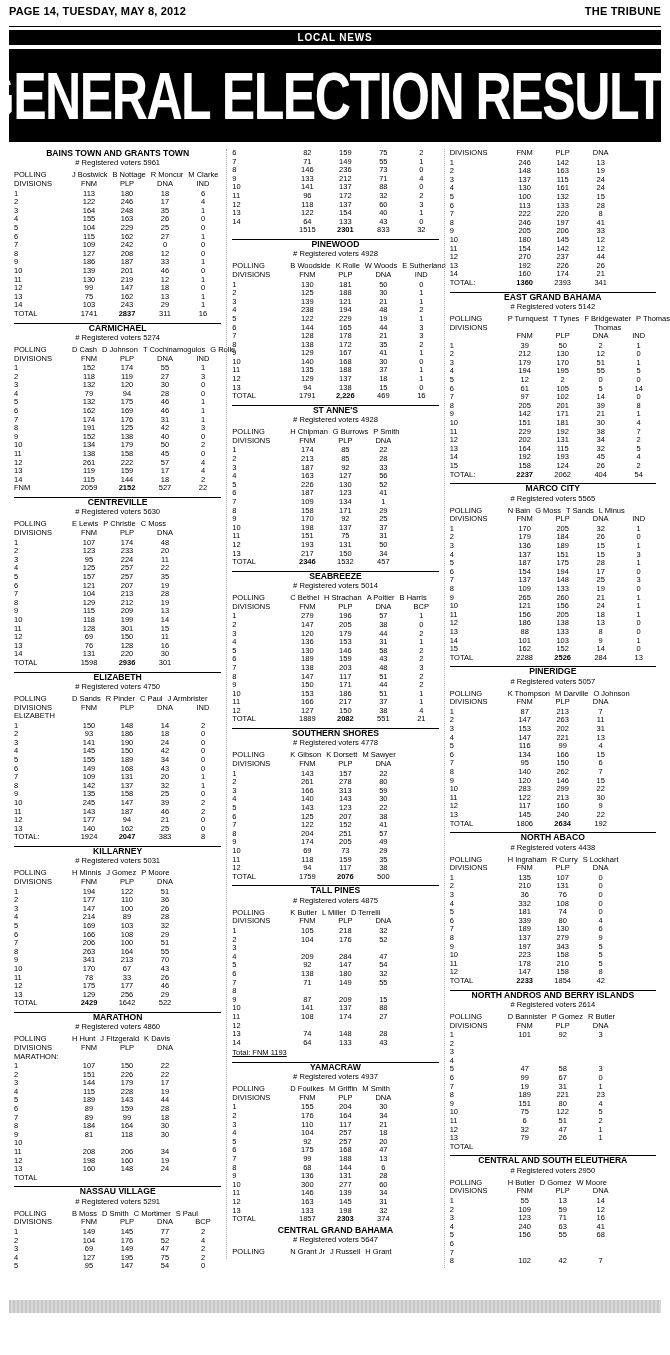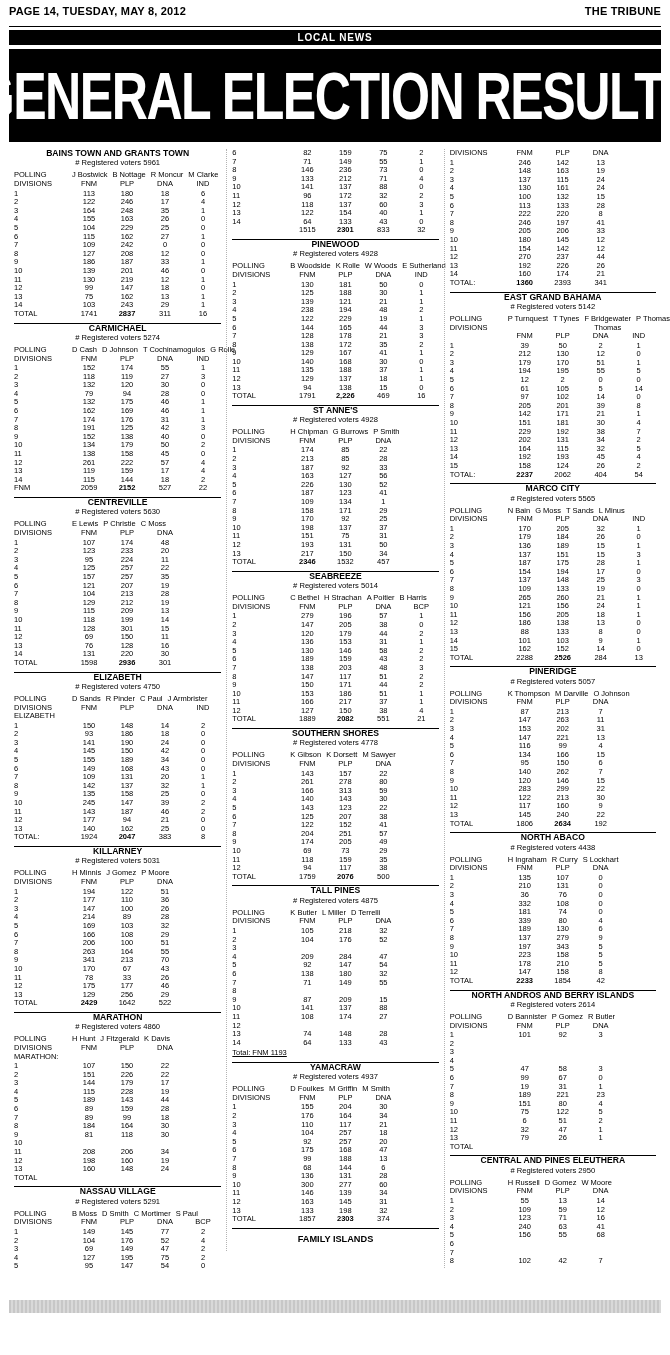--- a/index.html
+++ b/index.html
@@ -1631,22 +1631,41 @@
           <div class="v">198</div>
           <div class="v">32</div>
         </div>
         <div class="row" style="--n: 3;">
           <div class="lab">TOTAL</div>
           <div class="v">1857</div>
           <div class="v b">2303</div>
           <div class="v">374</div>
         </div>
       </div>
-      <div class="block rule" style="--n: 3;">
-        <div class="section-head">FAMILY ISLANDS</div>
+      <div class="block" style="--n: 3;">
+        <div class="t-title">CENTRAL GRAND BAHAMA</div>
+        <div class="t-sub"># Registered voters 5647</div>
+        <div class="hdr">
+          <div class="hdr-label">
+            <div>POLLING</div>
+          </div>
+          <div>
+            <div class="names">
+              <div class="name">
+                <div>N Grant Jr</div>
+              </div>
+              <div class="name">
+                <div>J Russell</div>
+              </div>
+              <div class="name">
+                <div>H Grant</div>
+              </div>
+            </div>
+          </div>
+        </div>
       </div>
     </div>
   <div class="col">
       <div class="block" style="--n: 3;">
         <div class="hdr">
           <div class="hdr-label">
             <div>DIVISIONS</div>
           </div>
           <div>
             <div class="parties" style="--n: 3;">
@@ -2360,31 +2379,31 @@
           <div class="v">1</div>
         </div>
         <div class="row" style="--n: 3;">
           <div class="lab">TOTAL</div>
           <div class="v"></div>
           <div class="v"></div>
           <div class="v"></div>
         </div>
       </div>
       <div class="block rule" style="--n: 3;">
-        <div class="t-title">CENTRAL AND PINES ELEUTHERA</div>
+        <div class="t-title">CENTRAL AND SOUTH ELEUTHERA</div>
         <div class="t-sub"># Registered voters 2950</div>
         <div class="hdr">
           <div class="hdr-label">
             <div>POLLING</div>
             <div>DIVISIONS</div>
           </div>
           <div>
             <div class="names">
               <div class="name">
-                <div>H Russell</div>
+                <div>H Butler</div>
               </div>
               <div class="name">
                 <div>D Gomez</div>
               </div>
               <div class="name">
                 <div>W Moore</div>
               </div>
             </div>
             <div class="parties" style="--n: 3;">
               <div>FNM</div>

